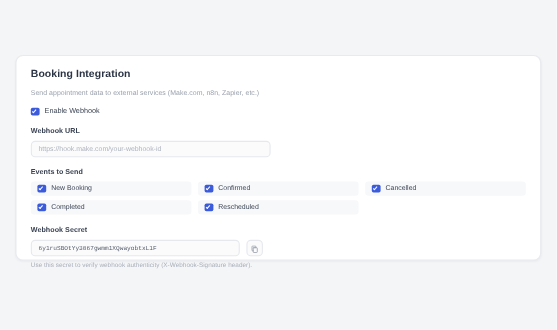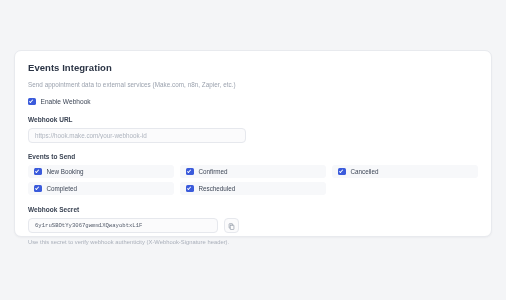--- a/index.html
+++ b/index.html
@@ -170,21 +170,21 @@
     margin: 0;
     letter-spacing: 0.02px;
   }
 </style>
 </head>
 <body>
 
 <div class="page">
   <div class="card">
 
-    <h2 class="card-title">Events Integration</h2>
+    <h2 class="card-title">Booking Integration</h2>
     <p class="card-subtitle">Send appointment data to external services (Make.com, n8n, Zapier, etc.)</p>
 
     <div class="enable-row">
       <span class="cb"></span>
       <span class="enable-label">Enable Webhook</span>
     </div>
 
     <div class="field-label">Webhook URL</div>
     <input class="url-input" type="text" placeholder="https://hook.make.com/your-webhook-id" style="">
 

